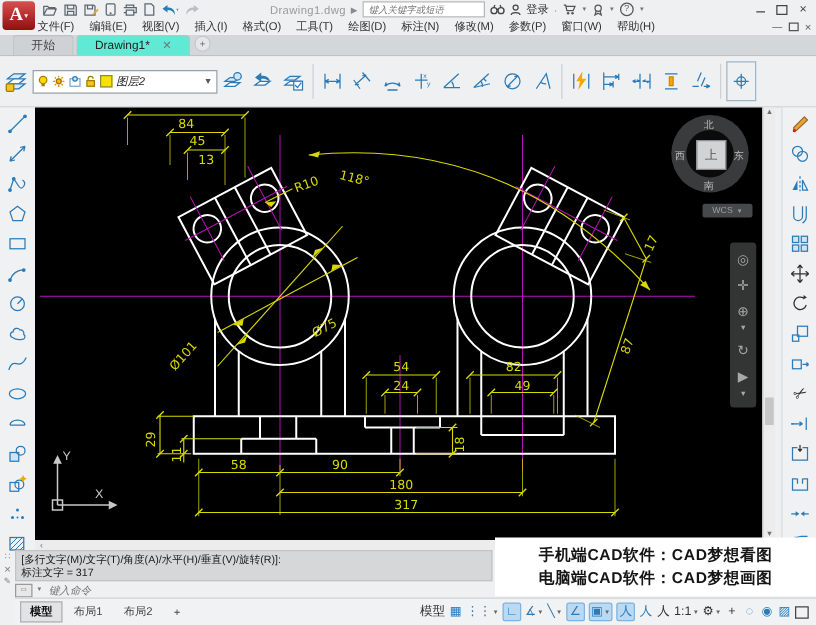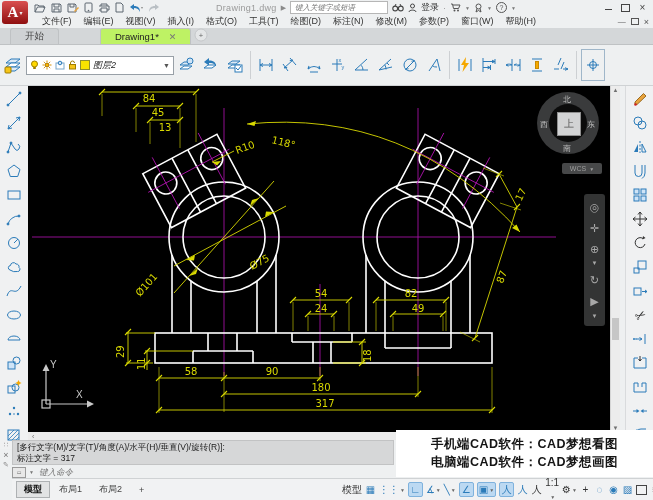--- a/index.html
+++ b/index.html
@@ -18,29 +18,29 @@
   .doc-title{color:#9a9a9a;margin-left:52px;letter-spacing:.3px;}
   .search-box{display:flex;align-items:flex-end;border:1px solid #b6b6b6;background:#fff;height:11px;width:92px;padding:0 2px;}
   .search-box input{border:0;outline:0;width:100%;font-size:7.5px;font-style:italic;color:#999;background:transparent;
                     font-family:"Liberation Sans","DejaVu Sans",sans-serif;}
   .win-controls{margin-left:auto;display:flex;align-items:center;gap:2px;margin-right:3px;}
   .wc{width:15px;height:12px;display:flex;align-items:center;justify-content:center;color:#444;font-size:8px;}
   .wc .minbox{width:7px;border-bottom:1.5px solid #444;height:4px;}
   .wc .maxbox{width:7px;height:6px;border:1px solid #444;}
   
   .menubar{position:absolute;left:0;top:15px;width:653px;height:13px;display:flex;align-items:center;
-           padding-left:36px;box-sizing:border-box;font-size:9px;color:#333;}
+           padding-left:24px;box-sizing:border-box;font-size:9px;color:#333;}
   .menu-item{padding:0 6px;white-space:nowrap;}
   .doc-controls{position:absolute;right:4px;top:0;display:flex;gap:5px;color:#555;align-items:center;height:13px;}
   
   .tabbar{position:absolute;left:0;top:28px;width:653px;height:17px;background:#d4d7d9;border-bottom:1px solid #bfc2c4;
           display:flex;align-items:flex-end;padding-left:10px;box-sizing:border-box;font-size:9.5px;color:#444;}
   .tab{height:15px;display:flex;align-items:center;padding:0 14px;border:1px solid #bfc2c4;border-bottom:none;
        border-radius:3px 3px 0 0;background:#cfd2d4;margin-right:2px;}
-  .tab.active{background:#bef264;color:#222;margin-left:39px;}
+  .tab.active{background:#5eead4;color:#222;}
   .tab .x{margin-left:10px;color:#777;font-size:9px;}
   .tab-add{width:14px;height:14px;display:flex;align-items:center;justify-content:center;color:#666;
            border:1px solid #bfc2c4;border-radius:50%;transform:scale(.8);margin-bottom:1px;background:#e4e6e7;}
   
   .toolbar{position:absolute;left:0;top:45px;width:653px;height:41px;background:#eef0f1;
            border-bottom:1px solid #cfd2d4;display:flex;align-items:center;padding:0 2px;box-sizing:border-box;gap:2px;}
   .tbtn{width:22px;height:30px;display:flex;align-items:center;justify-content:center;}
   .vsep{width:1px;height:28px;background:#cdd0d3;margin:0 2px;}
   .layer-combo{width:148px;height:19px;background:#fff;border:1px solid #98a0a7;display:flex;align-items:center;
                gap:3px;padding:0 3px;box-sizing:border-box;font-size:9px;color:#222;font-style:italic;}
@@ -714,21 +714,21 @@
       <span class="sic">▦</span>
       <span class="sic">⋮⋮<span class="dd">▼</span></span>
       <span class="sic on">∟</span>
       <span class="sic">∡<span class="dd">▼</span></span>
       <span class="sic">╲<span class="dd">▼</span></span>
       <span class="sic on">∠</span>
       <span class="sic on">▣<span class="dd">▼</span></span>
       <span class="sic on">人</span>
       <span class="sic">人</span>
       <span class="sic" style="color:#333;">人</span>
-      <span class="sic" style="color:#333;flex-direction:column;">
+      <span class="sic" style="color:#333;">
           <span>1:1</span>
           <span class="dd">▼</span>
         </span>
       <span class="sic" style="color:#333;">⚙<span class="dd">▼</span></span>
       <span class="sic" style="color:#333;">+</span>
       <span class="sic">◌</span>
       <span class="sic">◉</span>
       <span class="sic">▨</span>
       <span class="sic">
           <span class="fullsq"></span>

